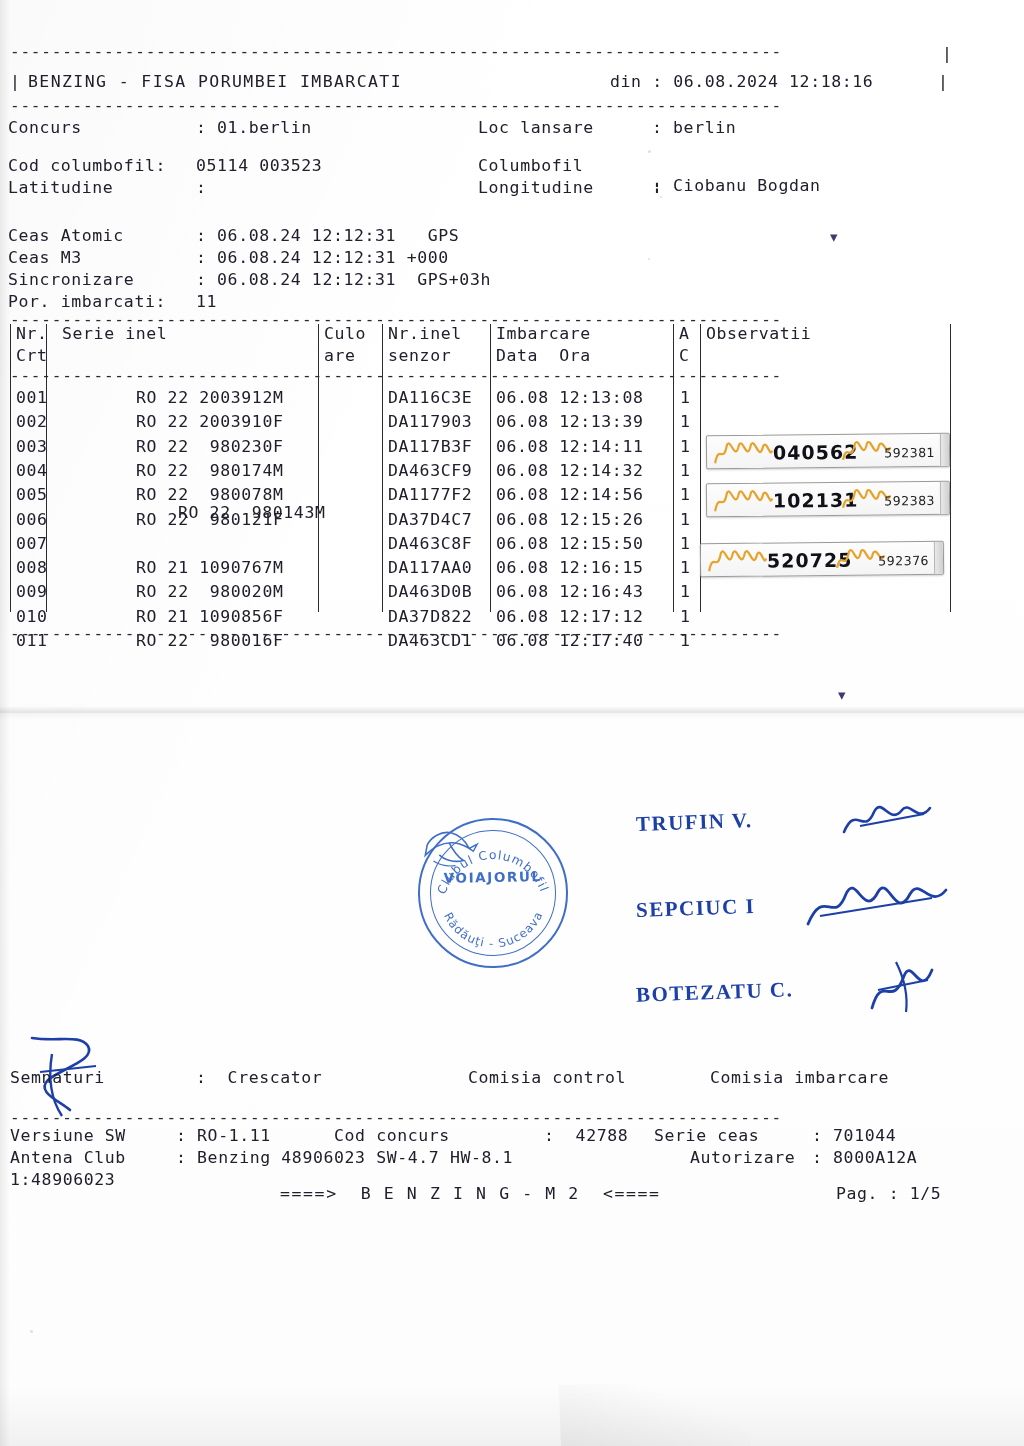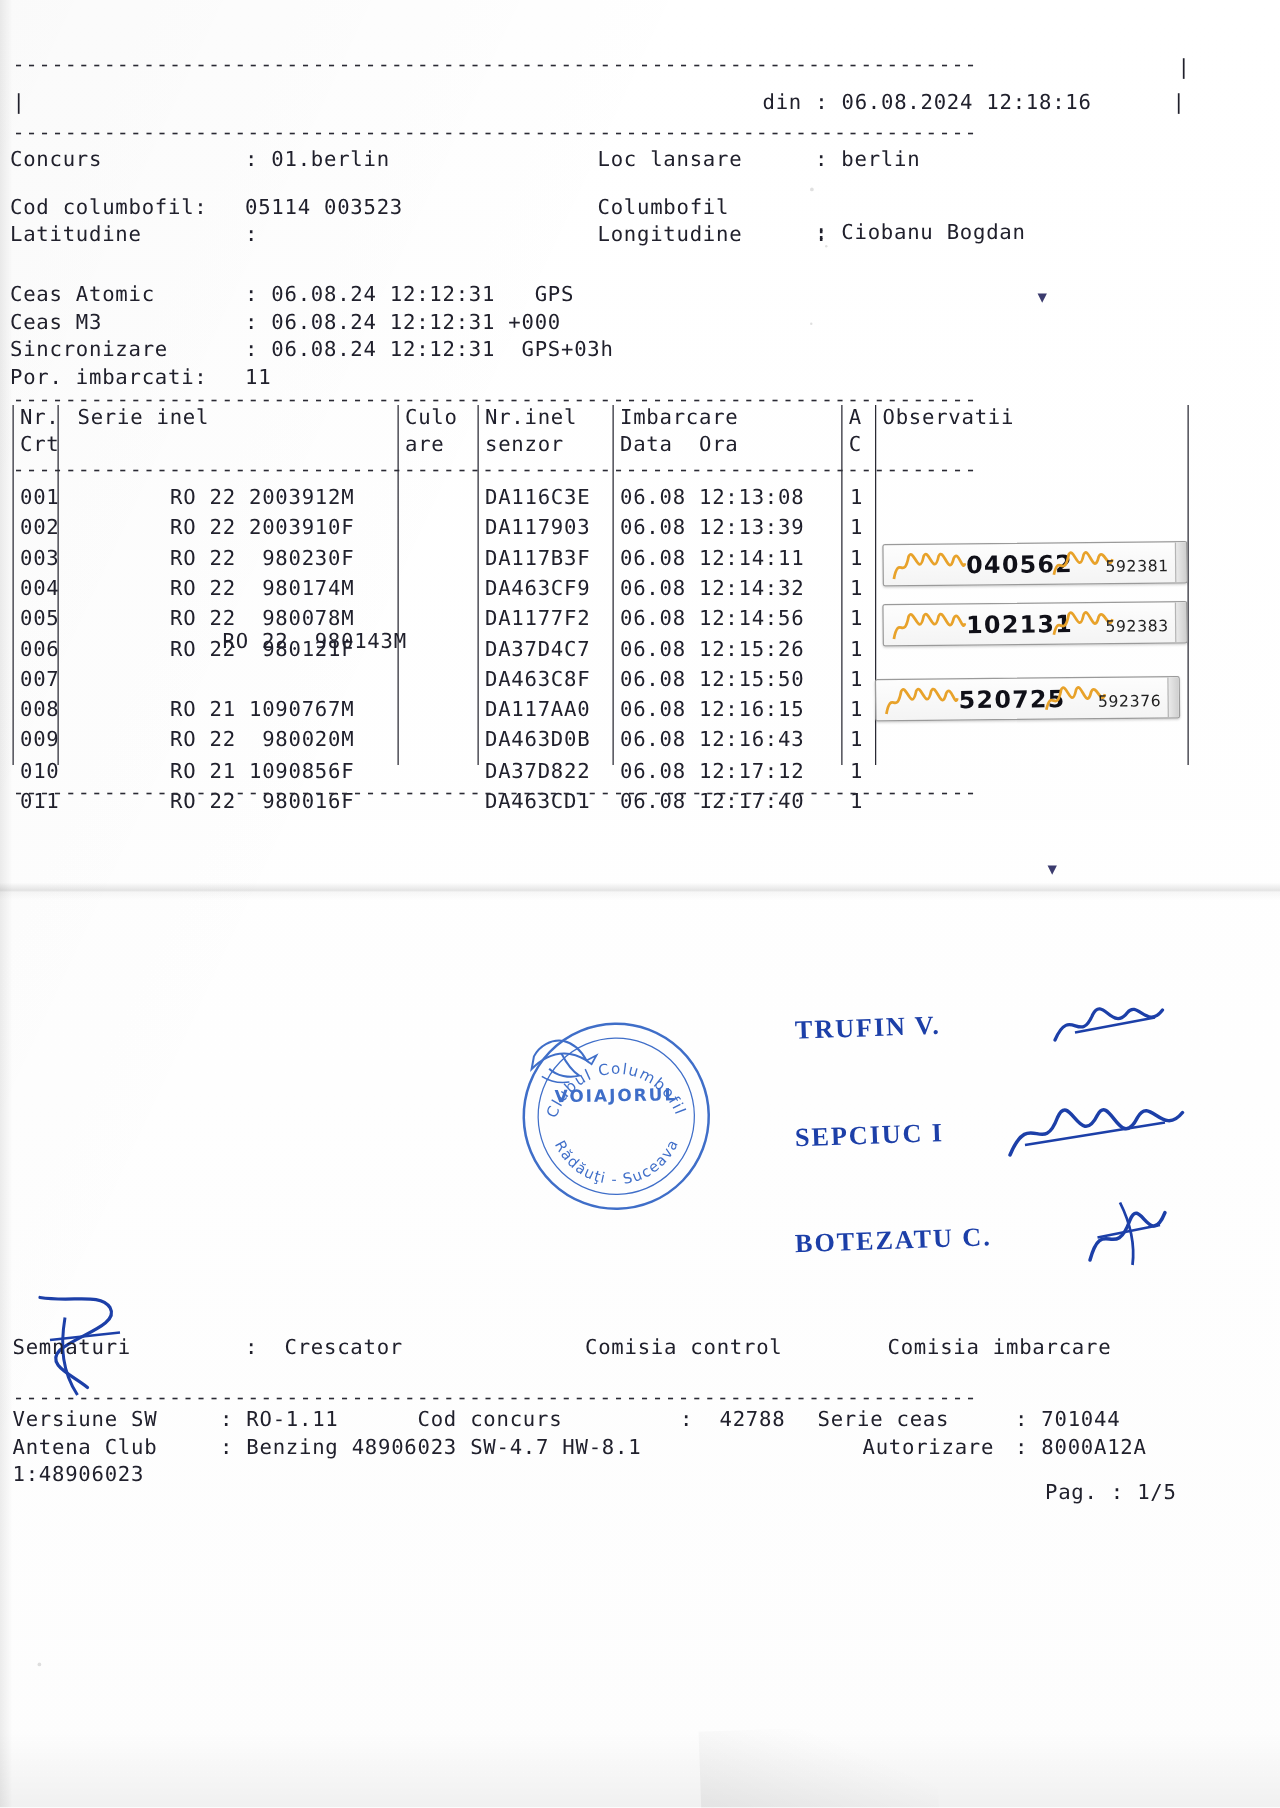--- a/index.html
+++ b/index.html
@@ -195,20 +195,21 @@
 <div class="edge-shadow-left"></div>
 <div class="edge-shadow-bottom"></div>
 <div class="corner-fold"></div>
 
 <div class="sheet">
 
   <div class="dashes" style="left:10px; top:42px;">--------------------------------------------------------------------------</div>
   <div class="mono row" style="left:942px; top:44px;">|</div>
 
   <div class="mono row" style="left:10px; top:72px;">|</div>
+  <div class="mono row" style="left:28px; top:72px; letter-spacing:1.4px;">BENZING - FISA PORUMBEI IMBARCATI</div>
   <div class="mono row" style="left:610px; top:72px;">din : 06.08.2024 12:18:16</div>
   <div class="mono row" style="left:938px; top:72px;">|</div>
 
   <div class="dashes" style="left:10px; top:96px;">--------------------------------------------------------------------------</div>
 
   <div class="mono row" style="left:8px; top:118px;">Concurs</div>
   <div class="mono row" style="left:196px; top:118px;">: 01.berlin</div>
   <div class="mono row" style="left:478px; top:118px;">Loc lansare</div>
   <div class="mono row" style="left:652px; top:118px;">: berlin</div>
 
@@ -415,20 +416,21 @@
   <div class="mono row" style="left:524px; top:1126px;margin-left:20px;">:  42788</div>
   <div class="mono row" style="left:654px; top:1126px;">Serie ceas</div>
   <div class="mono row" style="left:812px; top:1126px;">: 701044</div>
 
   <div class="mono row" style="left:10px; top:1148px;">Antena Club</div>
   <div class="mono row" style="left:176px; top:1148px;">: Benzing 48906023 SW-4.7 HW-8.1</div>
   <div class="mono row" style="left:654px; top:1148px;margin-left:36px;">Autorizare</div>
   <div class="mono row" style="left:812px; top:1148px;">: 8000A12A</div>
 
   <div class="mono row" style="left:10px; top:1170px;">1:48906023</div>
+  <div class="mono row" style="left:280px; top:1184px; letter-spacing:1.6px;">====&gt;  B E N Z I N G - M 2  &lt;====</div>
   <div class="mono row" style="left:836px; top:1184px;">Pag. : 1/5</div>
 
   <div class="label" style="left:706px; top:434px; width:244px;">
     <svg class="zig" viewBox="0 0 60 28">
       <path d="M2,24 C6,4 10,26 14,6 C18,-2 22,24 26,6 C30,-2 34,24 38,6 C42,-2 46,24 50,8 C54,0 57,20 59,12" fill="none" stroke="#e8a22a" stroke-width="2.2"></path>
     </svg>
     <div class="big">040562</div>
     <svg class="zig2" viewBox="0 0 50 28">
       <path d="M2,22 C6,4 10,26 14,6 C18,-2 22,24 26,6 C30,-2 34,24 38,8 C42,0 46,20 49,10" fill="none" stroke="#e8a22a" stroke-width="2.2"></path>
     </svg>

